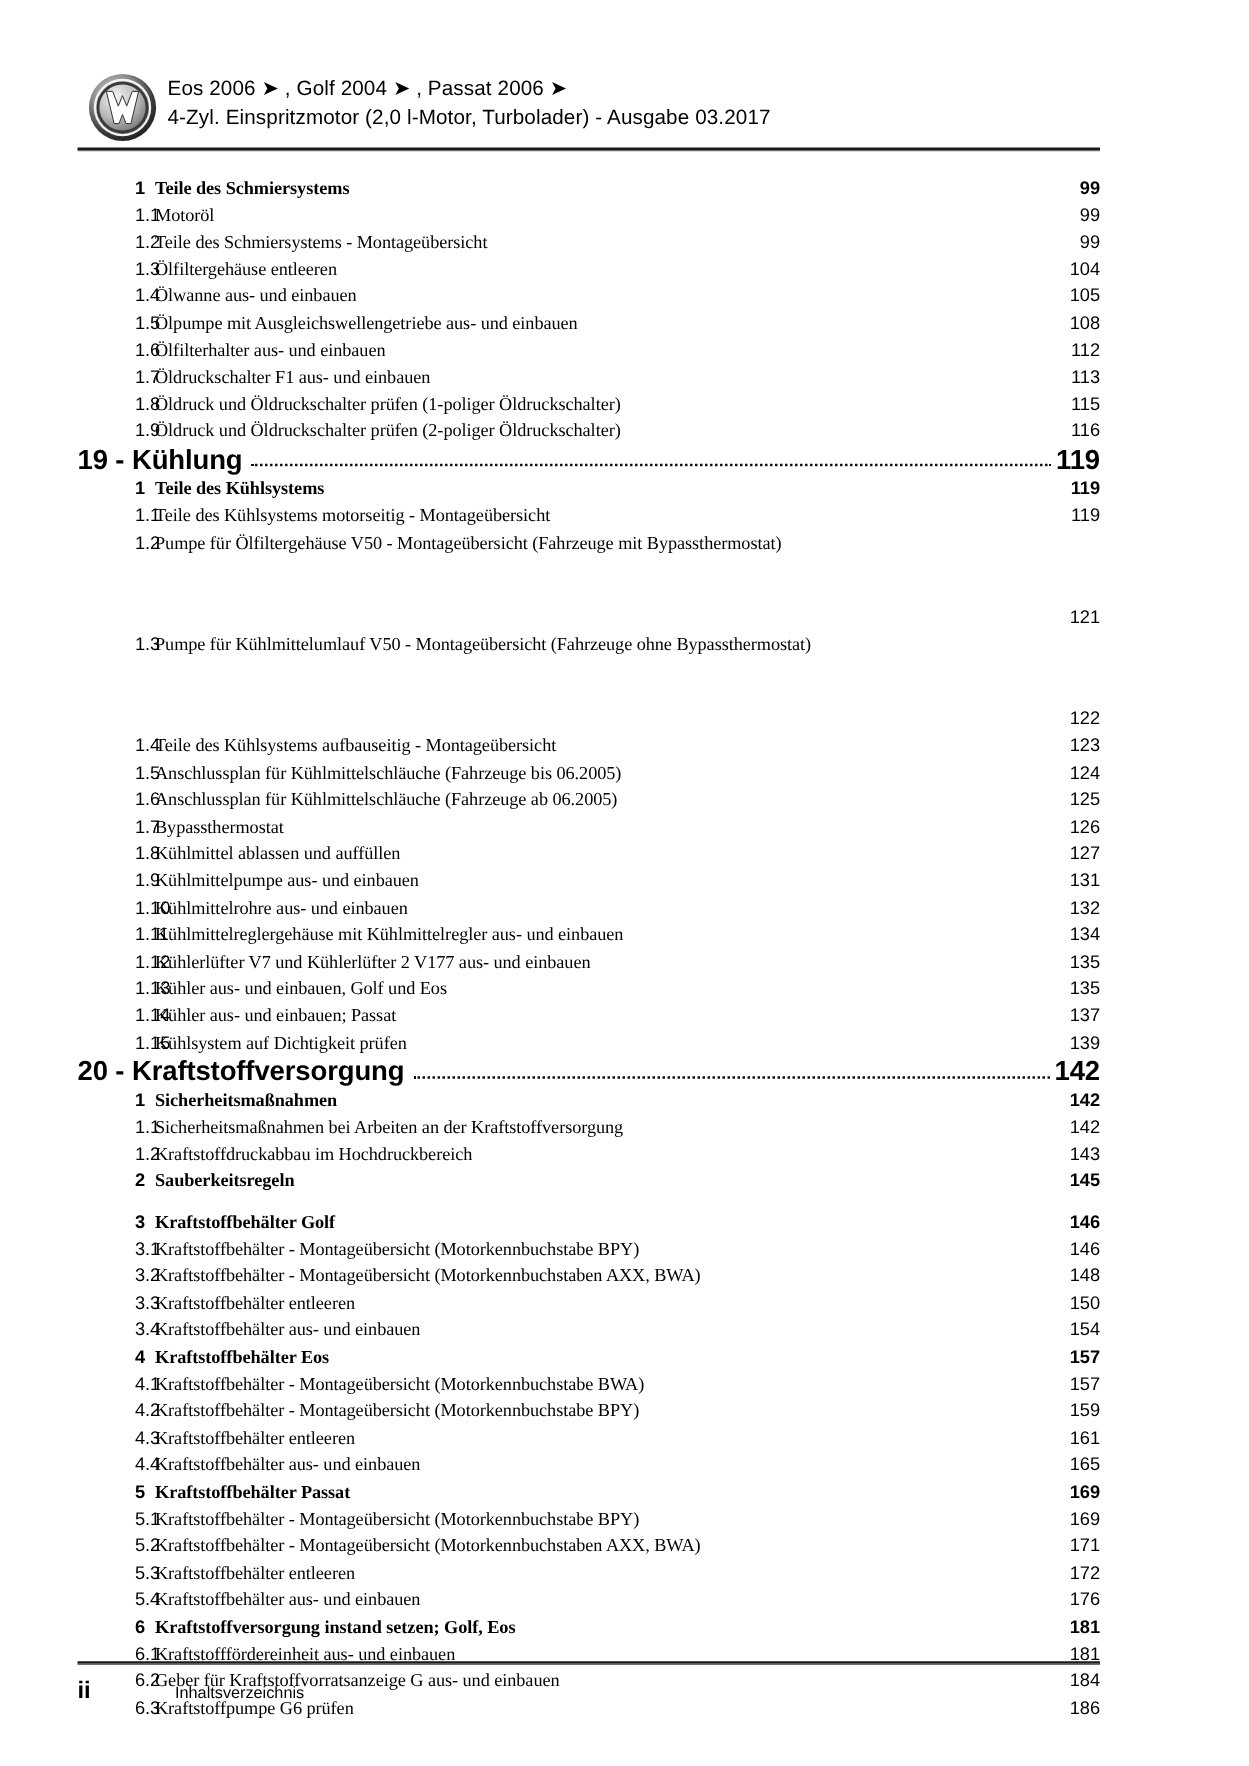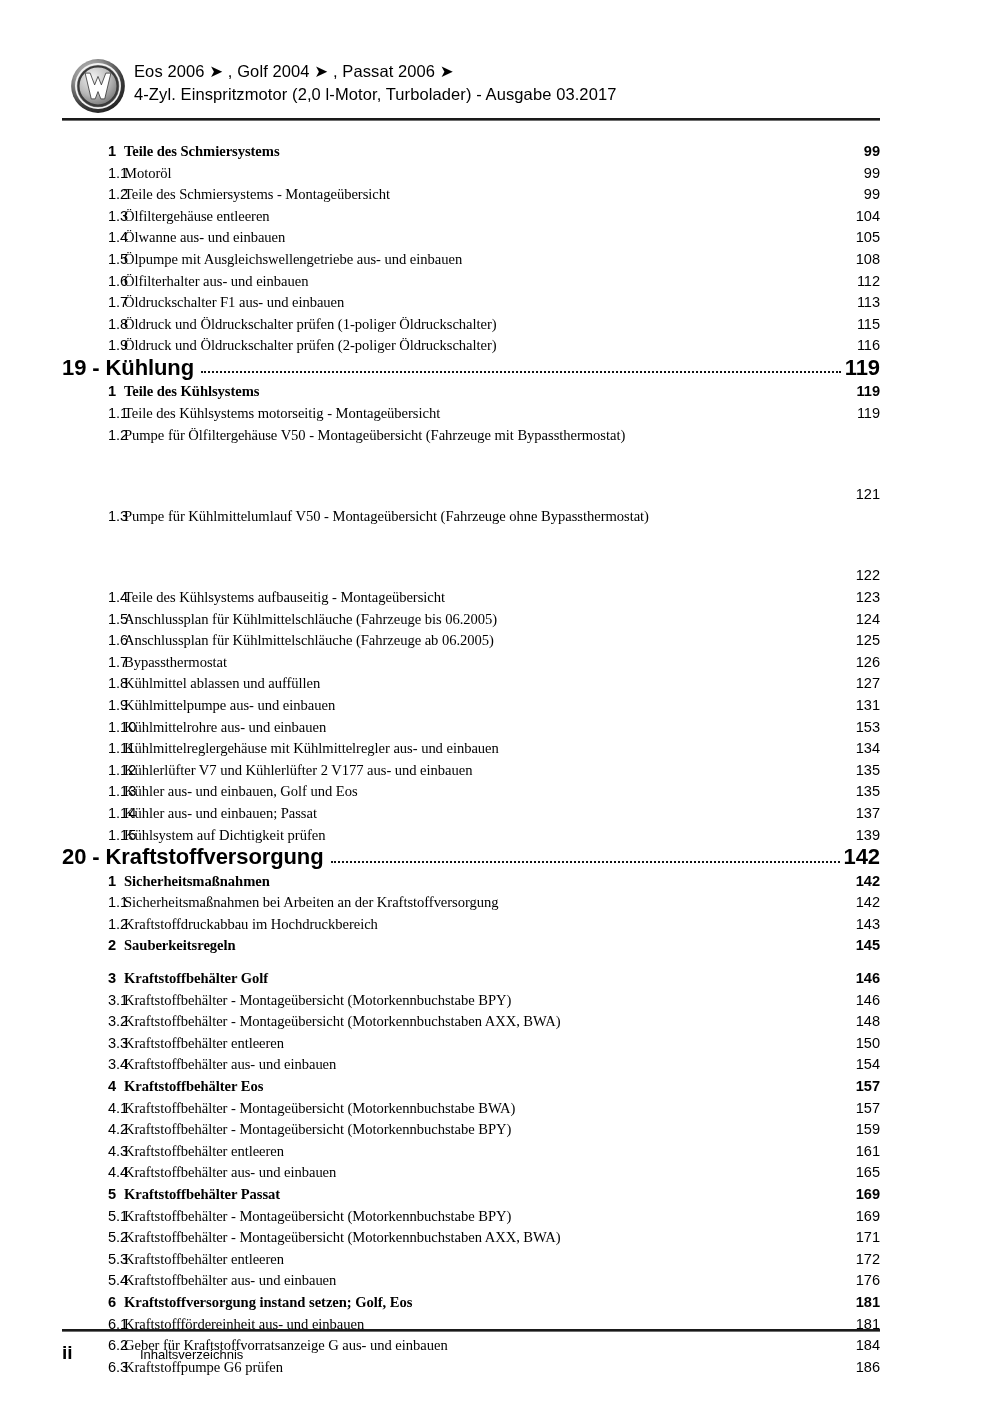--- a/index.html
+++ b/index.html
@@ -385,21 +385,21 @@
       <div class="entry lvl2">
         <span class="num">1.9</span>
         <span class="label">Kühlmittelpumpe aus- und einbauen</span>
         <span class="leader"></span>
         <span class="pg">131</span>
       </div>
       <div class="entry lvl2">
         <span class="num">1.10</span>
         <span class="label">Kühlmittelrohre aus- und einbauen</span>
         <span class="leader"></span>
-        <span class="pg">153</span>
+        <span class="pg">132</span>
       </div>
       <div class="entry lvl2">
         <span class="num">1.11</span>
         <span class="label">Kühlmittelreglergehäuse mit Kühlmittelregler aus- und einbauen</span>
         <span class="leader"></span>
         <span class="pg">134</span>
       </div>
       <div class="entry lvl2">
         <span class="num">1.12</span>
         <span class="label">Kühlerlüfter V7 und Kühlerlüfter 2 V177 aus- und einbauen</span>

